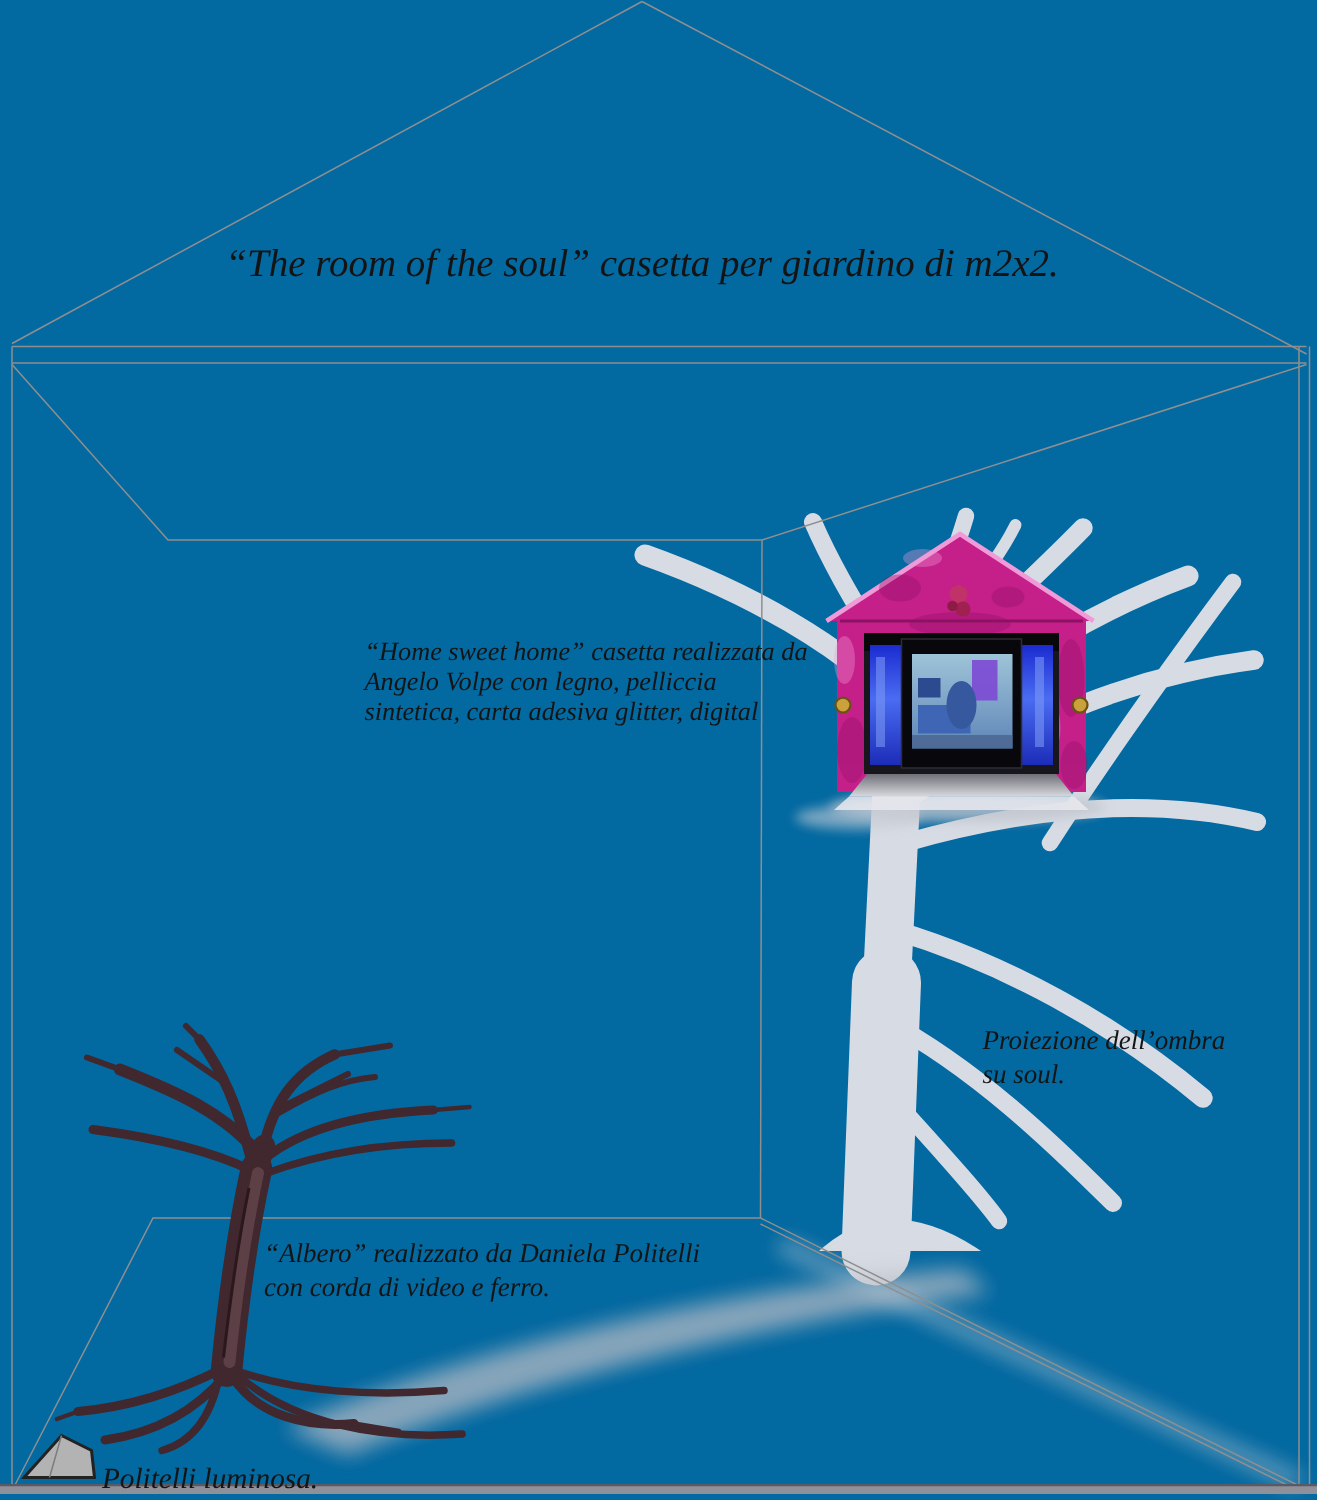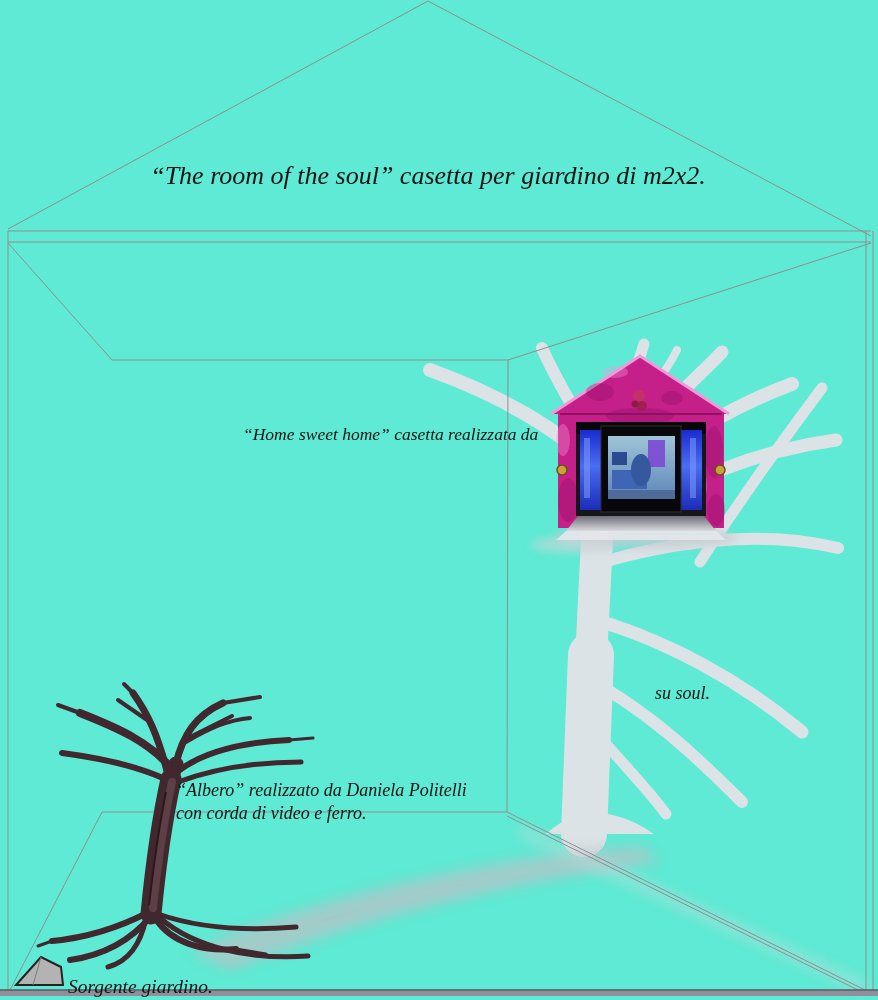--- a/index.html
+++ b/index.html
@@ -1,32 +1,32 @@
 <!DOCTYPE html>
 <html style="--house-pink: #c51f8a; --house-pink-dark: #8e1263; --house-pink-light: #f09ad8; --panel-blue: #2237d8; --screen-blue: #79a8c6; --wall-shadow: #e3e3e8; --floor-shadow: #c4c4cb; --tree-brown: #40282e; --line-gray: #8f8f8f; --light-source-gray: #b3b3b3; --band-gray: #90909a; --text-color: #141414;"><head>
 <meta charset="utf-8">
 <style>
   html,body{margin:0;padding:0;background:#fff;}
   #stage{
-    position:relative;width:878px;height:1000px;overflow:hidden;background:#5eead4;
+    position:relative;width:878px;height:1000px;overflow:hidden;background:#0369a1;
     font-family:"Liberation Serif","DejaVu Serif",serif;
   }
   #scene-svg{position:absolute;left:0;top:0;}
   .ann{
     position:absolute;font-style:italic;color:var(--text-color);
     font-size:18px;line-height:23px;white-space:nowrap;
   }
   .ann .ln{display:block;}
   #title-ann{
     left:0;width:856px;text-align:center;top:161px;
     font-size:26px;line-height:30px;
   }
   #casetta-ann{left:243px;top:424px;font-size:17.5px;line-height:20px;}
   #ombra-ann{left:655px;top:682px;}
-  #albero-ann{left:176px;top:779px;}
+  #albero-ann{left:176px;top:824px;}
   #sorgente-ann{left:68px;top:975px;font-size:19.5px;}
   .sline{stroke:var(--line-gray);stroke-width:1;fill:none;}
   .wshadow{stroke:var(--wall-shadow);fill:none;stroke-linecap:round;}
   .dtree{stroke:var(--tree-brown);fill:none;stroke-linecap:round;}
 </style>
 </head>
 <body>
 
 <div id="stage">
 
@@ -185,28 +185,31 @@
       <line x1="0" y1="990" x2="878" y2="990" stroke="#5a5a64" stroke-width="1.5"></line>
     </g>
   </svg>
 
   <div class="ann" id="title-ann">
     <span class="ln">“The room of the soul” casetta per giardino di m2x2.</span>
   </div>
 
   <div class="ann" id="casetta-ann">
     <span class="ln">“Home sweet home” casetta realizzata da</span>
+    <span class="ln">Angelo Volpe con legno, pelliccia</span>
+    <span class="ln">sintetica, carta adesiva glitter, digital</span>
   </div>
 
   <div class="ann" id="ombra-ann">
+    <span class="ln">Proiezione dell’ombra</span>
     <span class="ln">su soul.</span>
   </div>
 
   <div class="ann" id="albero-ann">
     <span class="ln">“Albero” realizzato da Daniela Politelli</span>
     <span class="ln">con corda di video e ferro.</span>
   </div>
 
   <div class="ann" id="sorgente-ann">
-    <span class="ln">Sorgente giardino.</span>
+    <span class="ln">Politelli luminosa.</span>
   </div>
 
 </div>
 
 </body></html>

